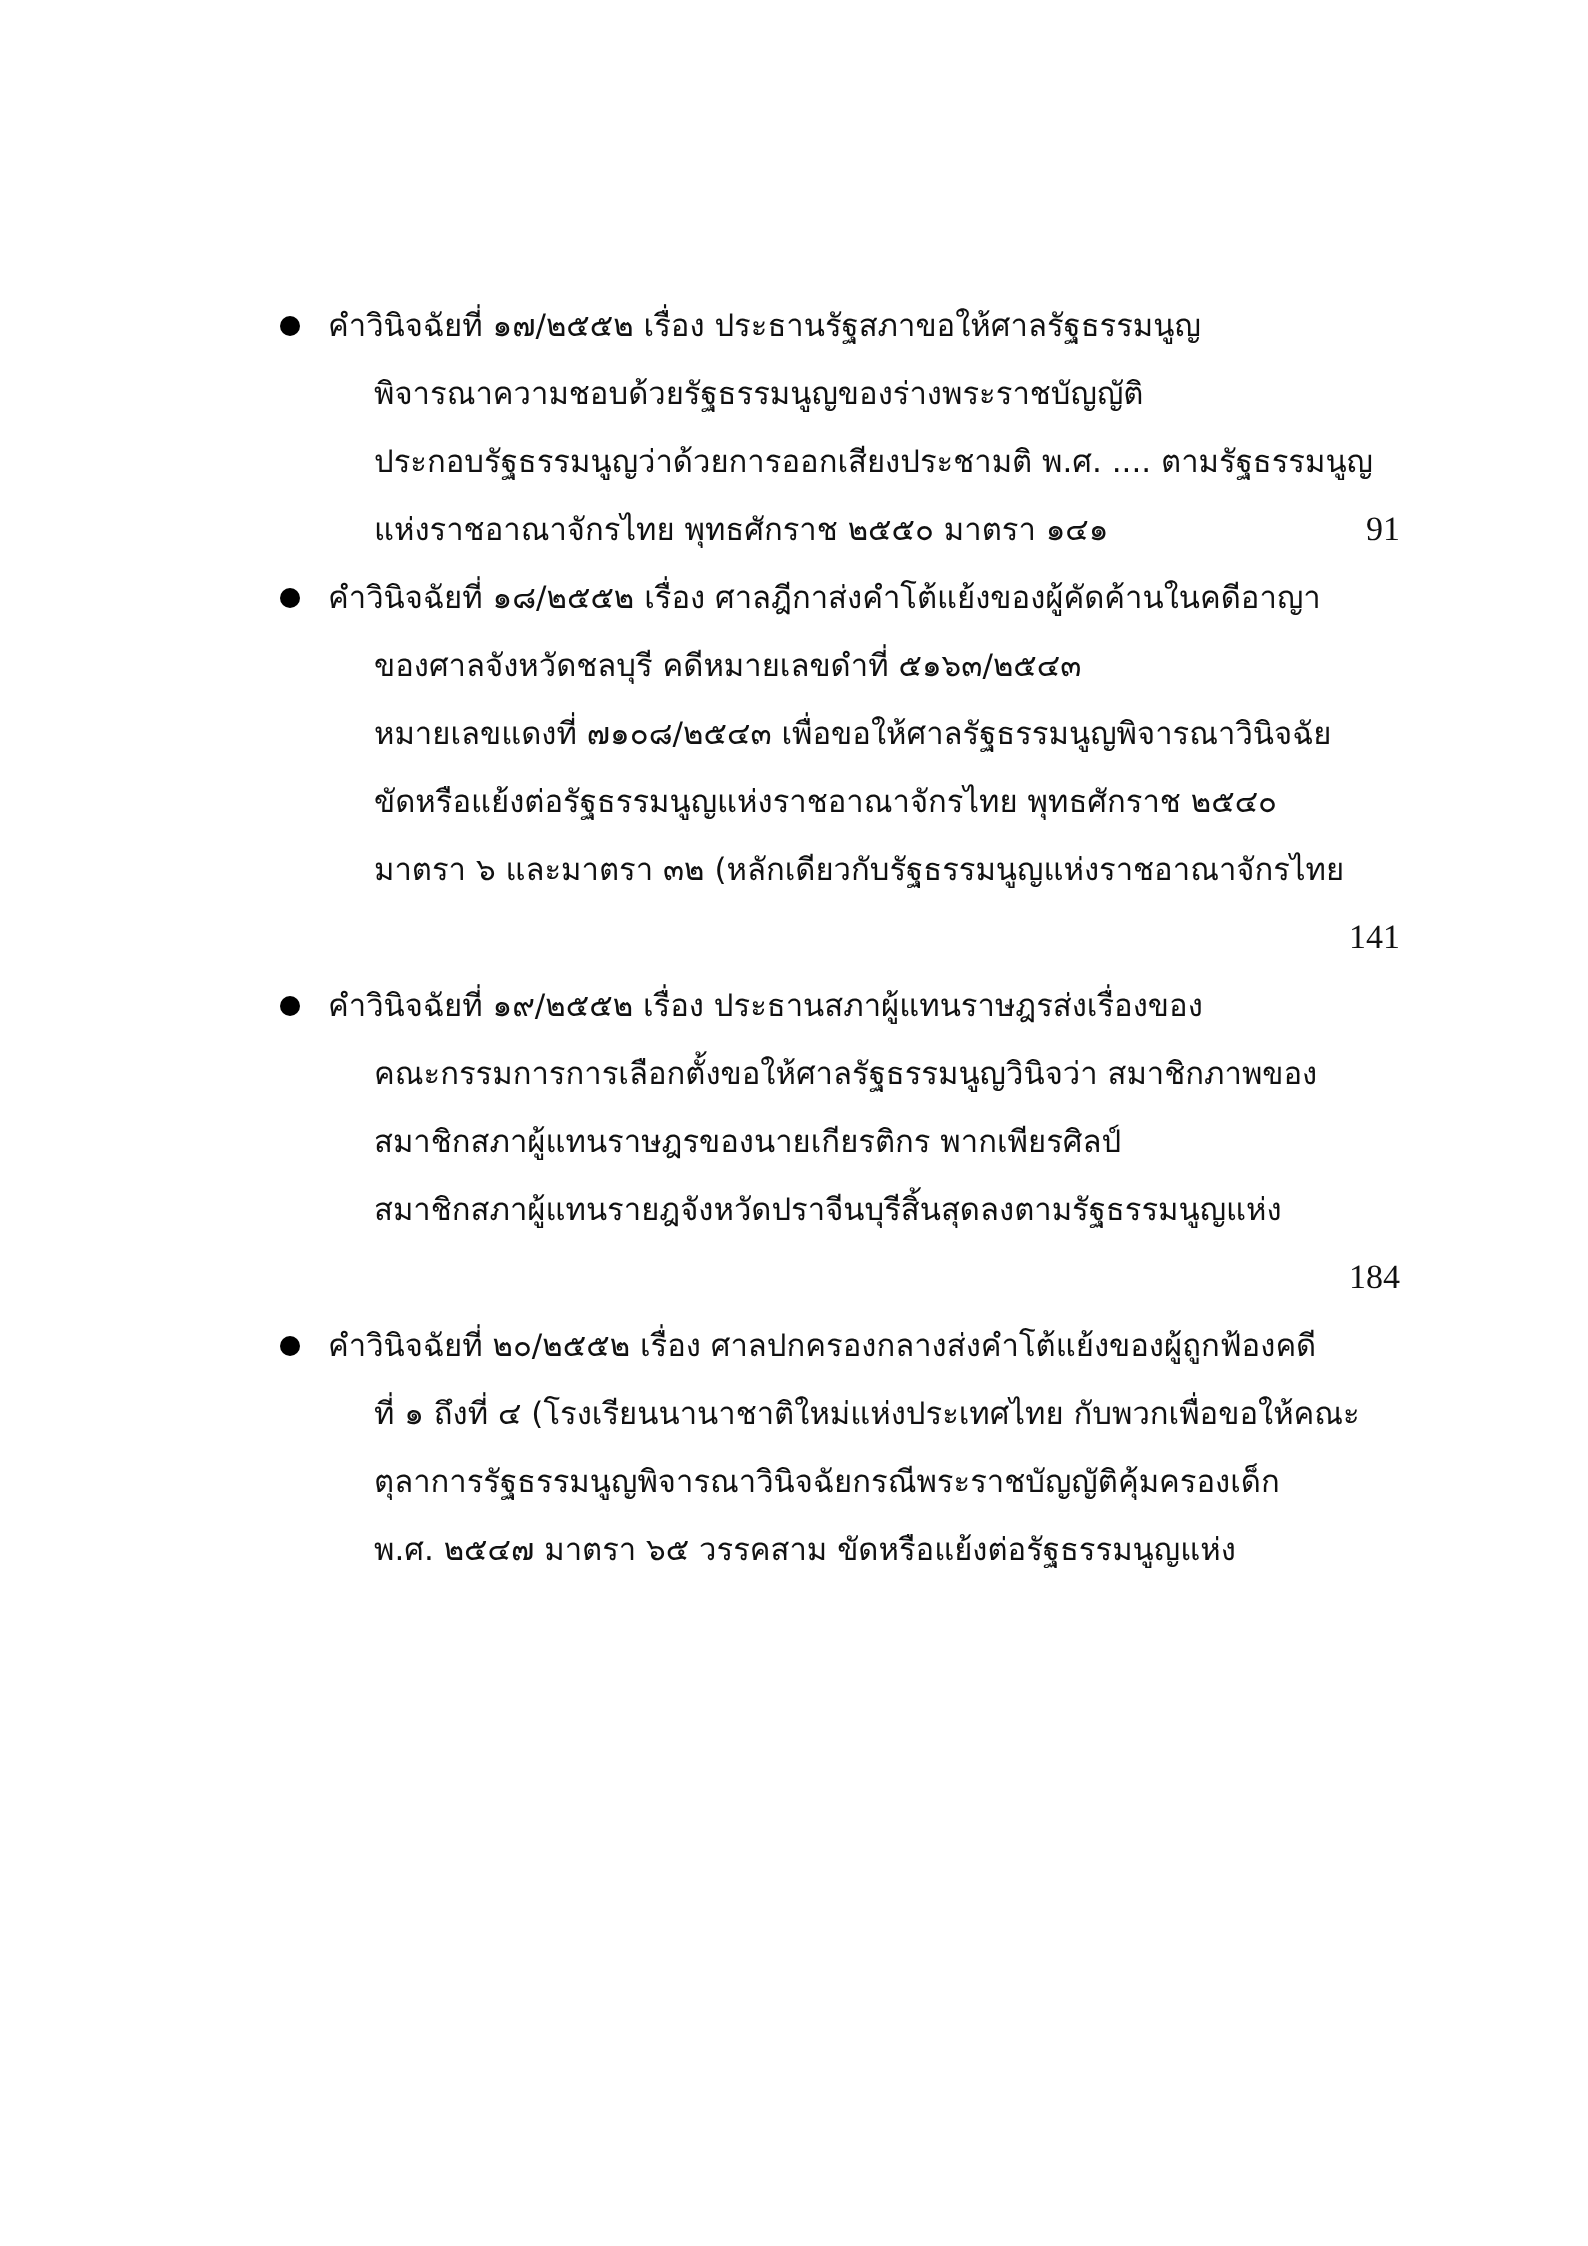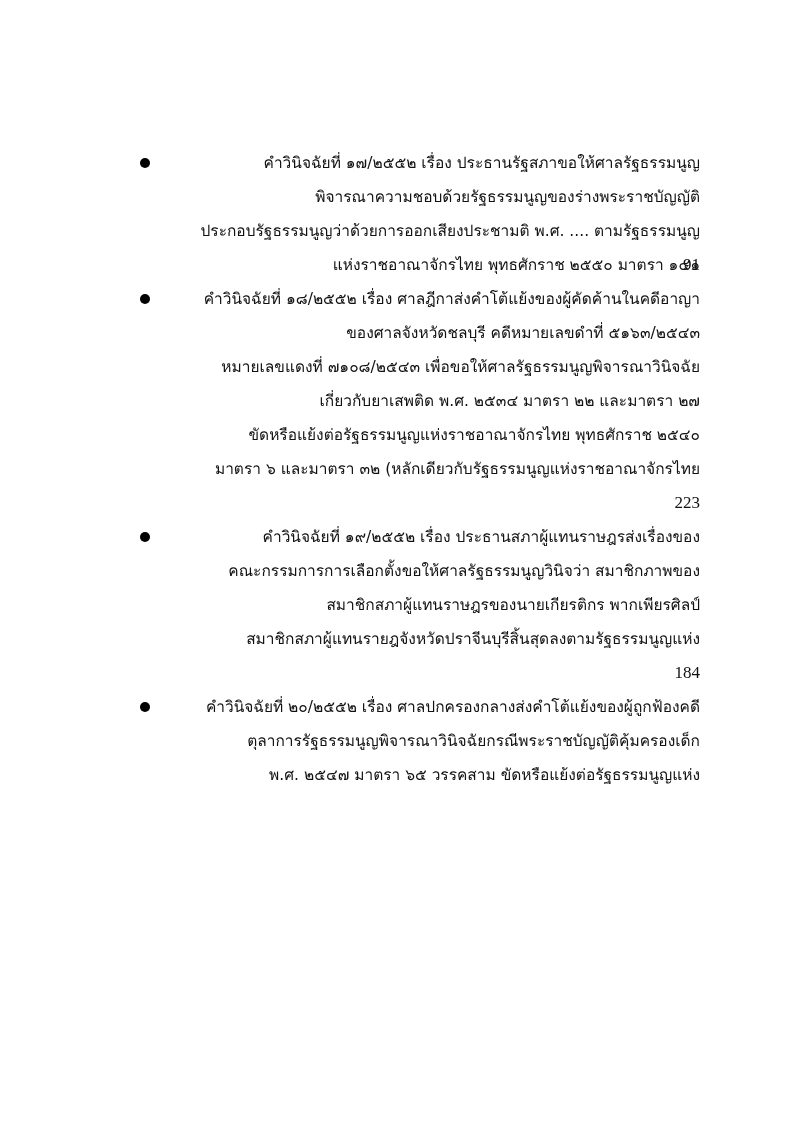--- a/index.html
+++ b/index.html
@@ -35,21 +35,20 @@
       margin: 0 0 0 0;
       padding: 0;
     }
     .toc-line {
       position: relative;
       height: 34px;
       line-height: 34px;
       font-size: 15.5px;
       white-space: nowrap;
       letter-spacing: 0px;
-      text-align: right;
     }
     .toc-line.first {
       padding-left: 24px;
     }
     .toc-line.cont {
       padding-left: 47px;
     }
     .bullet {
       position: absolute;
       left: 0px;
@@ -95,30 +94,27 @@
         <span class="bullet"></span>
         <span>คำวินิจฉัยที่ ๑๘/๒๕๕๒  เรื่อง ศาลฎีกาส่งคำโต้แย้งของผู้คัดค้านในคดีอาญา</span>
       </div>
       <div class="toc-line cont">
         <span>ของศาลจังหวัดชลบุรี คดีหมายเลขดำที่ ๕๑๖๓/๒๕๔๓</span>
       </div>
       <div class="toc-line cont">
         <span>หมายเลขแดงที่  ๗๑๐๘/๒๕๔๓ เพื่อขอให้ศาลรัฐธรรมนูญพิจารณาวินิจฉัย</span>
       </div>
       <div class="toc-line cont">
-        <span>เกี่ยวกับยาเสพติด พ.ศ. ๒๕๓๔  มาตรา ๒๒ และมาตรา ๒๗</span>
-      </div>
-      <div class="toc-line cont">
         <span>ขัดหรือแย้งต่อรัฐธรรมนูญแห่งราชอาณาจักรไทย พุทธศักราช ๒๕๔๐</span>
       </div>
       <div class="toc-line cont">
         <span>มาตรา ๖ และมาตรา ๓๒ (หลักเดียวกับรัฐธรรมนูญแห่งราชอาณาจักรไทย</span>
       </div>
       <div class="toc-line cont">
-        <span class="page-num">223</span>
+        <span class="page-num">141</span>
       </div>
     </li>
 
     <li class="toc-entry">
       <div class="toc-line first">
         <span class="bullet"></span>
         <span>คำวินิจฉัยที่ ๑๙/๒๕๕๒ เรื่อง ประธานสภาผู้แทนราษฎรส่งเรื่องของ</span>
       </div>
       <div class="toc-line cont">
         <span>คณะกรรมการการเลือกตั้งขอให้ศาลรัฐธรรมนูญวินิจว่า สมาชิกภาพของ</span>
@@ -133,20 +129,23 @@
         <span class="page-num">184</span>
       </div>
     </li>
 
     <li class="toc-entry">
       <div class="toc-line first">
         <span class="bullet"></span>
         <span>คำวินิจฉัยที่ ๒๐/๒๕๕๒ เรื่อง ศาลปกครองกลางส่งคำโต้แย้งของผู้ถูกฟ้องคดี</span>
       </div>
       <div class="toc-line cont">
+        <span>ที่ ๑ ถึงที่ ๔ (โรงเรียนนานาชาติใหม่แห่งประเทศไทย กับพวกเพื่อขอให้คณะ</span>
+      </div>
+      <div class="toc-line cont">
         <span>ตุลาการรัฐธรรมนูญพิจารณาวินิจฉัยกรณีพระราชบัญญัติคุ้มครองเด็ก</span>
       </div>
       <div class="toc-line cont">
         <span>พ.ศ. ๒๕๔๗ มาตรา ๖๕  วรรคสาม ขัดหรือแย้งต่อรัฐธรรมนูญแห่ง</span>
       </div>
     </li>
 
   </ul>
 </div>
 

